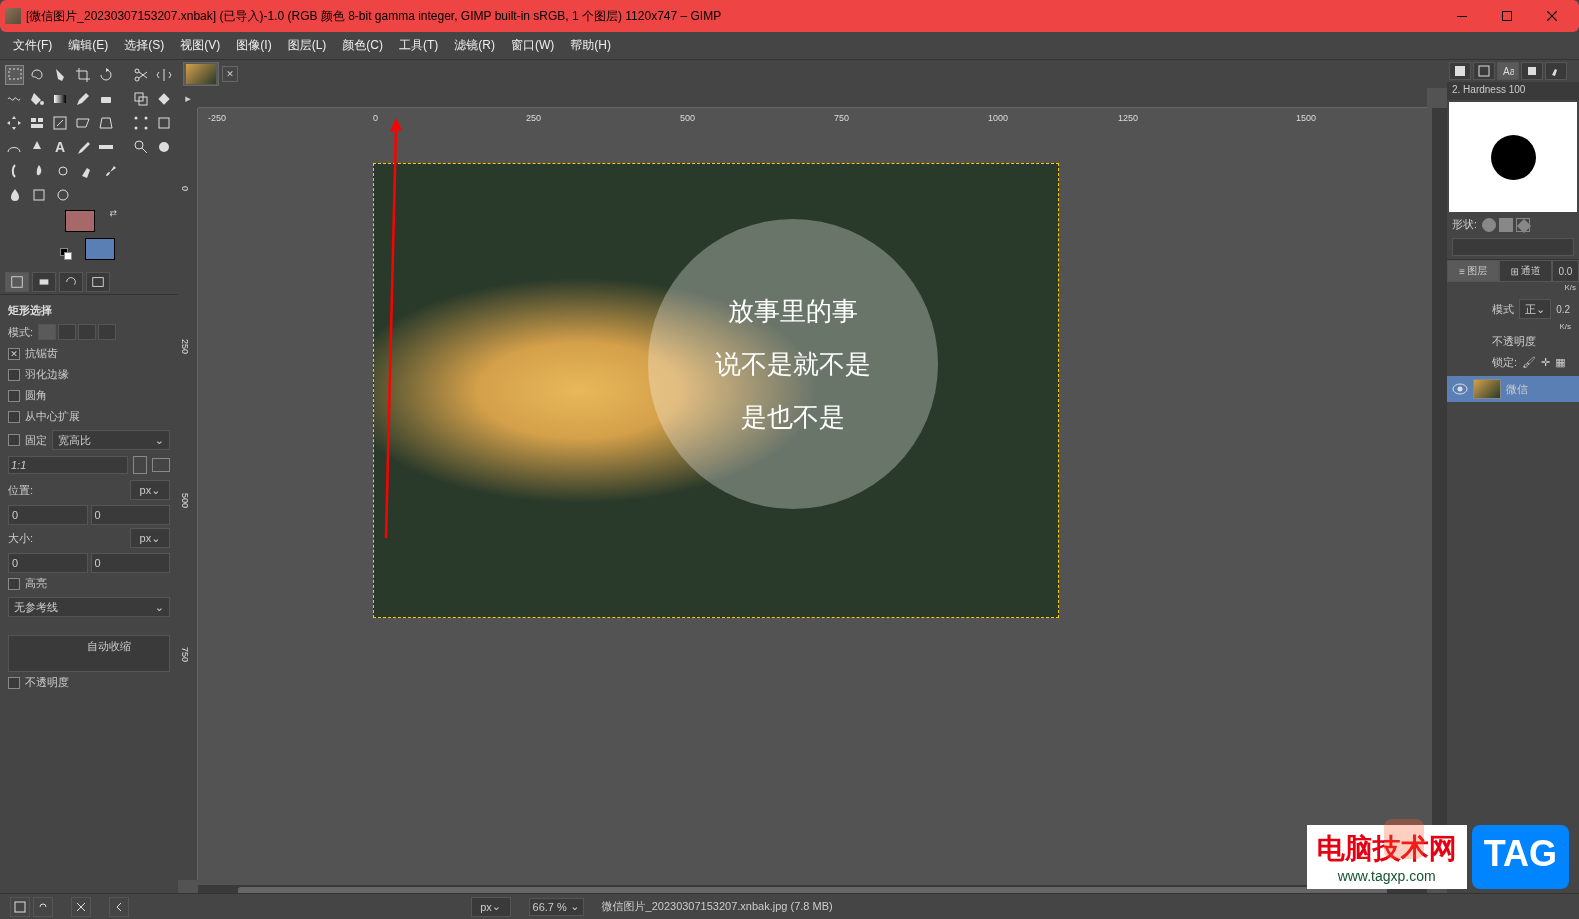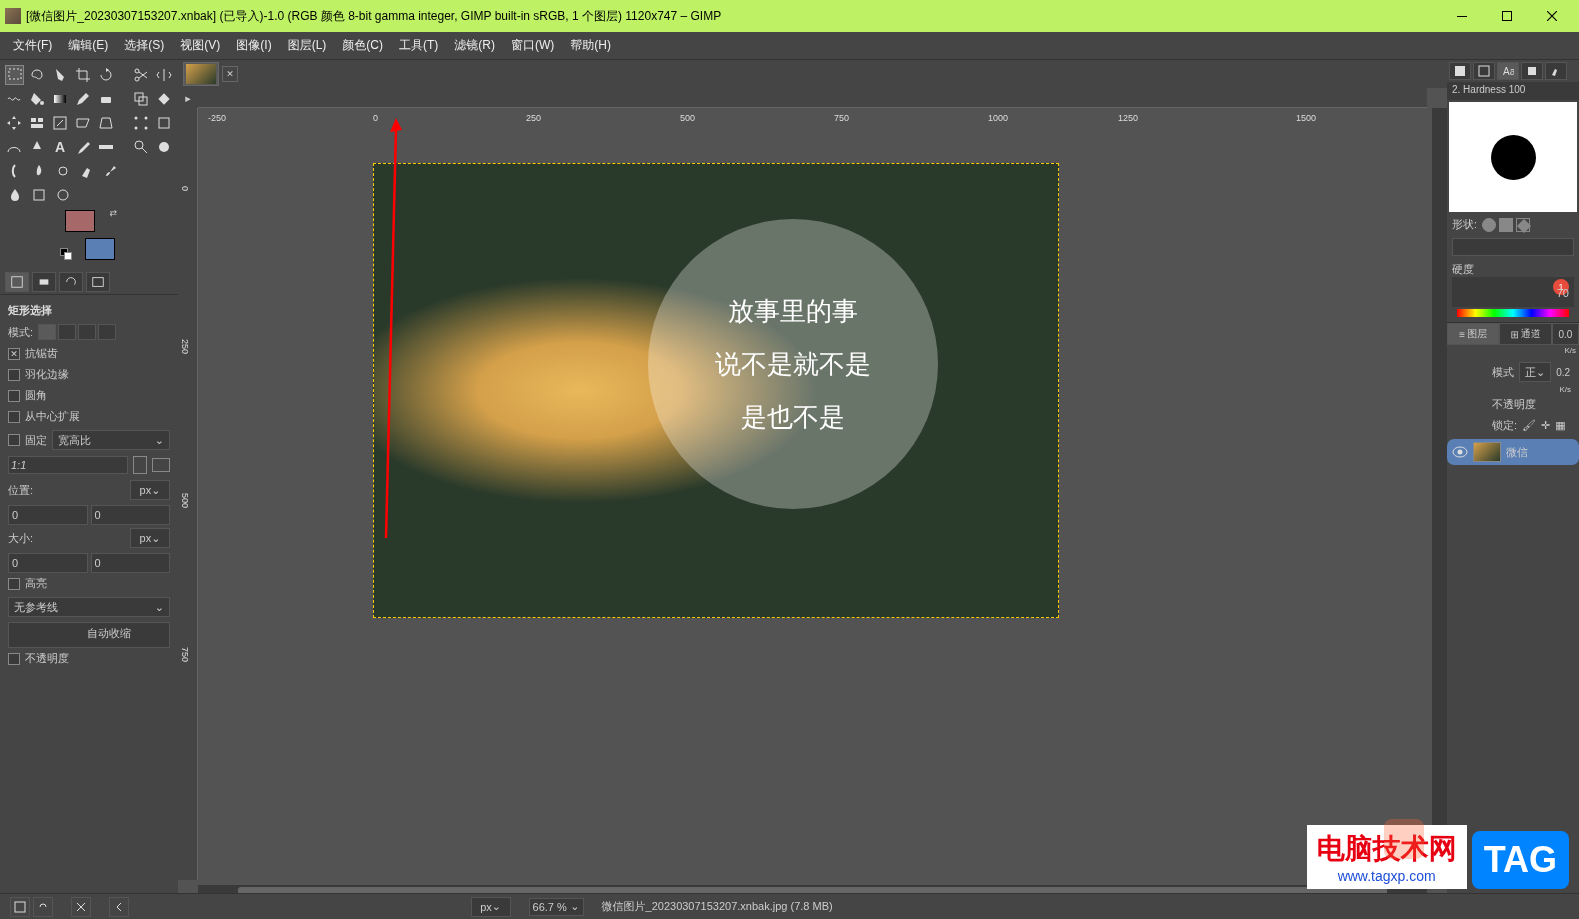--- a/index.html
+++ b/index.html
@@ -1,19 +1,19 @@
 <!DOCTYPE html>
 <html><head>
 <meta charset="utf-8">
 <style>
 * { margin: 0; padding: 0; box-sizing: border-box; font-family: "Microsoft YaHei", Arial, sans-serif; }
 body { background: #454545; color: #ccc; font-size: 11px; overflow: hidden; width: 1579px; height: 919px; position: relative; }
 
 
-.titlebar { height: 25px; background: #bef264; display: flex; align-items: center; padding: 16px 5px; color: #000; }
+.titlebar { height: 25px; background: #ef4444; display: flex; align-items: center; padding: 16px 5px; color: #000; border-radius: 6px; }
 .titlebar-icon { width: 16px; height: 16px; background: linear-gradient(135deg,#8b7355,#5a4a3a); margin-right: 5px; }
 .titlebar-text { flex: 1; font-size: 12px; }
 .win-controls { display: flex; }
 .win-btn { width: 45px; height: 25px; display: flex; align-items: center; justify-content: center; color: #000; }
 .win-btn svg { width: 10px; height: 10px; }
 
 
 .menubar { height: 28px; background: #454545; display: flex; align-items: center; padding: 0 5px; border-bottom: 1px solid #333; }
 .menu-item { padding: 4px 8px; color: #eee; font-size: 12px; cursor: pointer; }
 
@@ -45,21 +45,21 @@
 .option-label { flex: 1; color: #ccc; font-size: 11px; }
 .mode-btns { display: flex; gap: 2px; }
 .mode-btn { width: 18px; height: 16px; border: 1px solid #555; background: #3a3a3a; }
 .checkbox { width: 12px; height: 12px; border: 1px solid #888; background: #3a3a3a; display: inline-flex; align-items: center; justify-content: center; font-size: 9px; }
 .dropdown { flex: 1; height: 20px; background: #3a3a3a; border: 1px solid #555; display: flex; align-items: center; padding: 0 5px; justify-content: space-between; }
 .dropdown::after { content: '⌄'; }
 .spin-value { width: 30px; text-align: left; padding: 2px; background: #3a3a3a; border: 1px solid #555; font-style: italic; }
 .coord-row { display: flex; gap: 3px; margin-top: 2px; }
 .coord-input { flex: 1; height: 20px; background: #3a3a3a; border: 1px solid #555; display: flex; align-items: center; padding: 0 3px; }
 .unit-sel { width: 40px; height: 20px; background: #3a3a3a; border: 1px solid #555; display: flex; align-items: center; justify-content: center; }
-.wide-btn { width: 100%; height: 26px; background: #3a3a3a; border: 1px solid #555; margin-top: 5px; text-align: center; line-height: 20px; padding-left: 40px; }
+.wide-btn { width: 100%; height: 37px; background: #3a3a3a; border: 1px solid #555; margin-top: 18px; text-align: center; line-height: 20px; padding-left: 40px; }
 
 
 .center-area { flex: 1; display: flex; flex-direction: column; background: #535353; }
 .image-tabs { height: 28px; background: #454545; display: flex; align-items: center; padding: 0 5px; gap: 3px; }
 .img-tab { height: 24px; background: #5a5a5a; display: flex; align-items: center; padding: 2px; gap: 3px; border: 1px solid #666; }
 .thumb { width: 30px; height: 20px; background: linear-gradient(135deg,#d4a04a,#2a3a2a); }
 .close-tab { width: 16px; height: 16px; border: 1px solid #666; display: flex; align-items: center; justify-content: center; font-size: 9px; }
 
 .canvas-area { flex: 1; position: relative; background: #535353; overflow: hidden; }
 .ruler-h { position: absolute; top: 0; left: 20px; right: 20px; height: 20px; background: #454545; border-bottom: 1px solid #666; }
@@ -99,35 +99,35 @@
 .badge-warn { position: absolute; top: 2px; right: 5px; width: 16px; height: 16px; background: #e74c3c; border-radius: 50%; color: #fff; font-size: 9px; display: flex; align-items: center; justify-content: center; }
 .pct-label { position: absolute; right: 5px; bottom: 8px; font-size: 11px; }
 .gradient-bar { height: 8px; background: linear-gradient(90deg,#f00,#ff0,#0f0,#0ff,#00f,#f0f,#f00); margin: 2px 5px; }
 
 .layers-section { border-top: 1px solid #333; flex: 1; }
 .layer-tabs { display: flex; height: 22px; }
 .ltab { flex: 1; display: flex; align-items: center; justify-content: center; font-size: 10px; border: 1px solid #555; background: #3a3a3a; gap: 2px; }
 .ltab.active { background: #5a5a5a; }
 .layer-opts { padding: 3px 5px; margin-left: 40px; }
 .layer-row { display: flex; align-items: center; padding: 3px 5px; gap: 5px; }
-.layer-row.active { background: #5a7fb5; border-radius: 7px; }
+.layer-row.active { background: #5a7fb5; }
 .eye-icon { width: 16px; height: 12px; }
 .layer-thumb { width: 28px; height: 20px; background: linear-gradient(135deg,#d4a04a,#2a3a2a); border: 1px solid #888; }
 
 
 .statusbar { height: 26px; background: #454545; display: flex; align-items: center; padding: 0 5px; gap: 8px; border-top: 1px solid #333; position: absolute; bottom: 0; left: 0; right: 0; }
 .status-seg { display: flex; align-items: center; gap: 3px; padding: 0 5px; }
 .status-btn { width: 20px; height: 20px; border: 1px solid #555; display: flex; align-items: center; justify-content: center; }
 .zoom-input { width: 55px; height: 18px; background: #3a3a3a; border: 1px solid #555; padding: 0 3px; display: flex; align-items: center; justify-content: space-between; }
 
 
-.watermark { position: absolute; bottom: 30px; right: 10px; display: flex; align-items: flex-end; gap: 5px; z-index: 100; margin-top: 8px; }
+.watermark { position: absolute; bottom: 30px; right: 10px; display: flex; gap: 5px; z-index: 100; margin-top: 8px; }
 .wm-text { background: #fff; padding: 5px 10px; text-align: center; }
 .wm-title { color: #e60012; font-size: 28px; font-weight: bold; }
-.wm-url { color: #1d4ed8; font-size: 14px; }
+.wm-url { color: #14532d; font-size: 14px; }
 .wm-tag { background: #0084ff; color: #fff; font-size: 36px; font-weight: bold; padding: 8px 12px; border-radius: 8px; }
 .wm-s { position: absolute; right: 145px; bottom: 30px; width: 40px; height: 40px; background: rgba(255,100,50,0.3); border-radius: 8px; }
 
 svg { fill: currentColor; }
 </style>
 </head>
 <body>
 
 <div class="titlebar">
   <div class="titlebar-icon"></div>
@@ -577,28 +577,20 @@
         <div class="shape-btn shape-circle"></div>
         <div class="shape-btn shape-square"></div>
         <div class="shape-btn">
             <div class="shape-diamond"></div>
           </div>
       </div>
     </div>
     <div class="slider-row">
       <div style="height:18px;background:#3a3a3a;border:1px solid #555"></div>
     </div>
-    <div class="slider-row">
-      <span>硬度</span>
-      <div class="slider-track">
-        <div class="badge-warn">1</div>
-        <div class="pct-label">70</div>
-      </div>
-      <div class="gradient-bar"></div>
-    </div>
 
     <div class="layers-section">
       <div class="layer-tabs">
         <div class="ltab active">≡ <span>图层</span></div>
         <div class="ltab">⊞<span>通道</span></div>
         <div class="ltab" style="flex:0.5">
             <span>0.0</span>
           </div>
       </div>
       <div style="display:flex;justify-content:flex-end;padding:1px 3px;font-size:8px">

